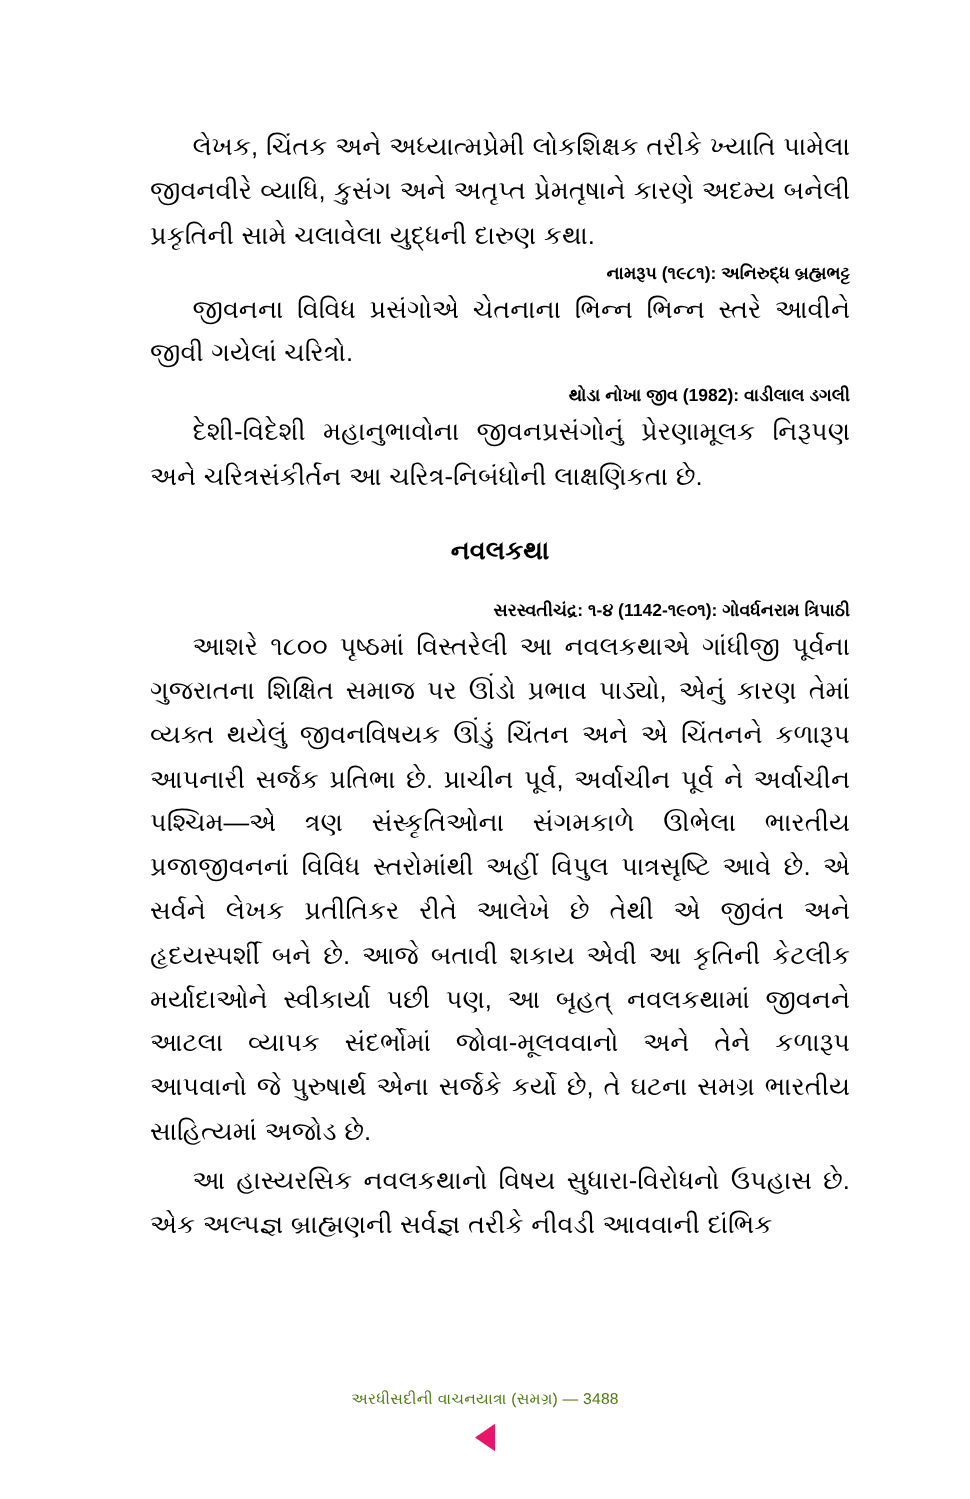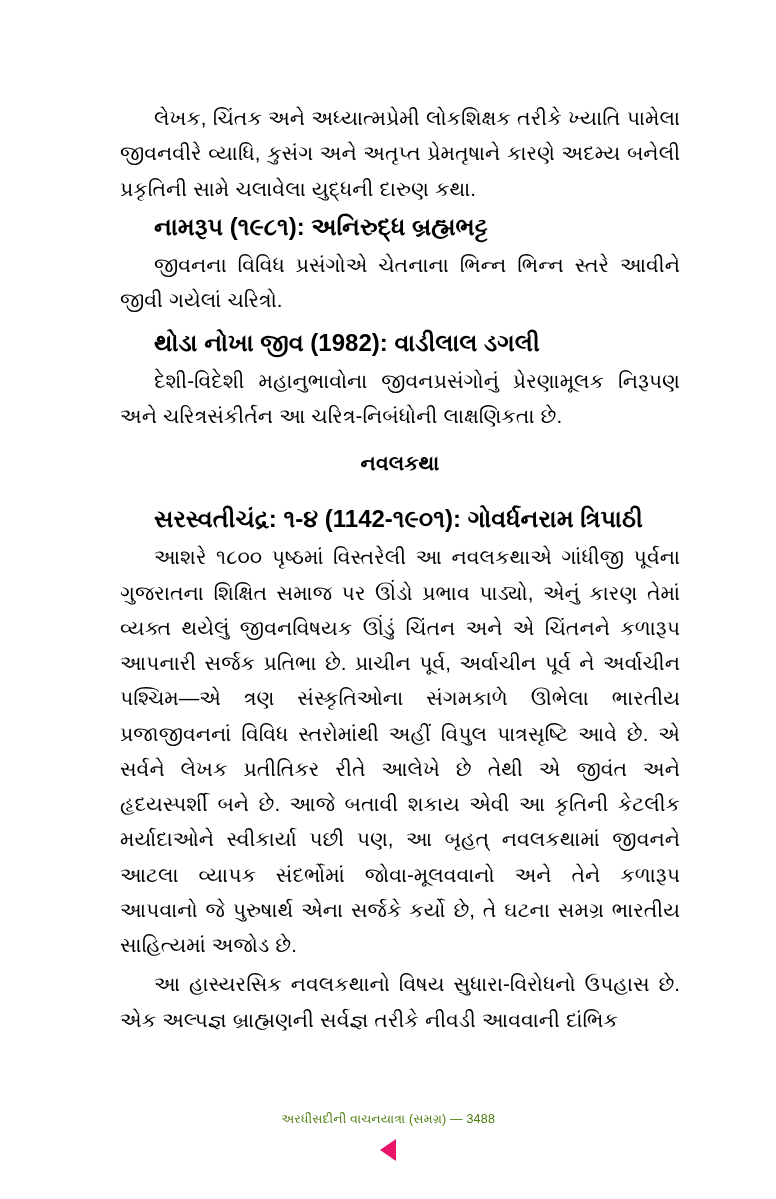--- a/index.html
+++ b/index.html
@@ -34,28 +34,29 @@
     text-align: justify;
     text-justify: inter-word;
     word-spacing: 0.02em;
     color: #000;
   }
   p.indent {
     text-indent: 34px;
   }
   .entry-line {
     margin: 0;
-    font-size: 24px;
+    font-size: 14px;
     line-height: 1.72;
     text-indent: 34px;
     font-weight: 700;
     color: #000;
+    text-align: right;
   }
   .section-heading {
-    margin: 14px 0 18px 0;
+    margin: 26px 0 18px 0;
     font-size: 20.5px;
     font-weight: 700;
     text-align: center;
     line-height: 1.6;
   }
   .gap-small { height: 4px; }
   .footer {
     position: absolute;
     left: 0;
     right: 0;

